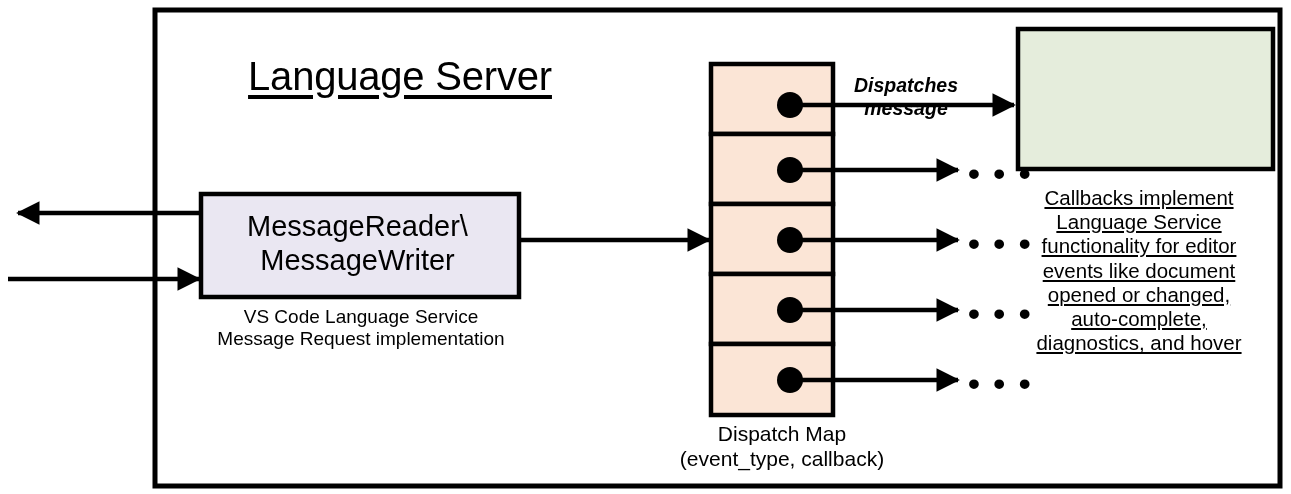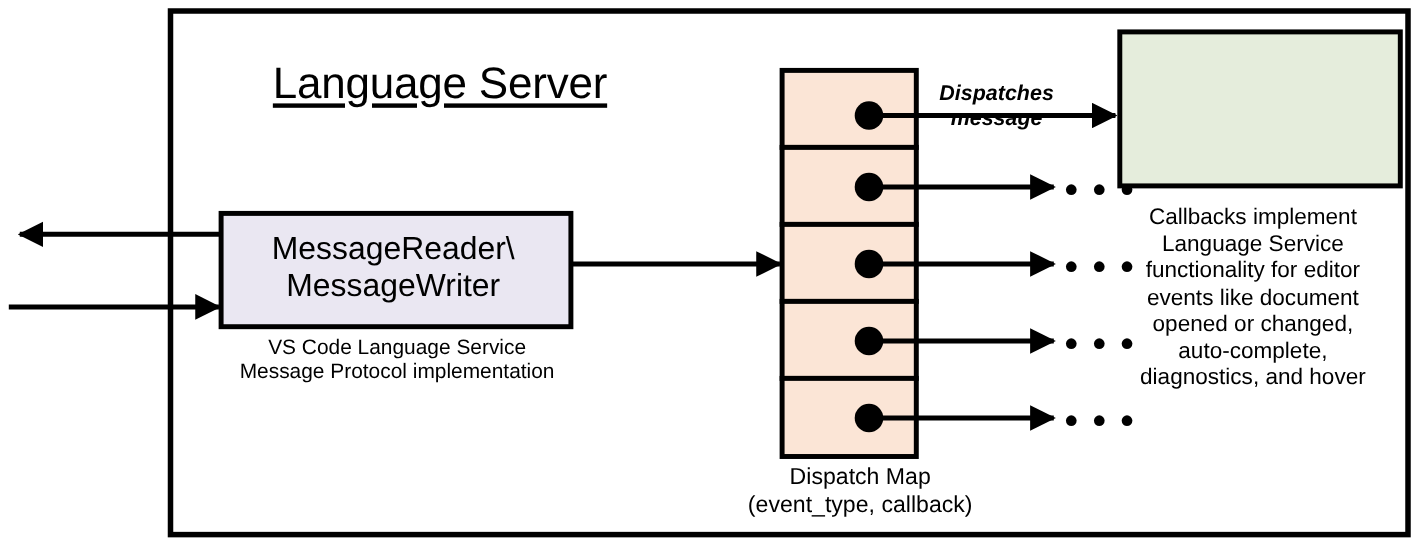--- a/index.html
+++ b/index.html
@@ -100,20 +100,21 @@
     left: 1022px;
     top: 42px;
     width: 250px;
     font-size: 27px;
   }
   #callback-caption {
     left: 1004px;
     top: 186px;
     width: 270px;
     font-size: 20.5px;
+    text-decoration: underline;
   }
 
   .ellipsis {
     position: absolute;
     font-size: 34px;
     font-weight: bold;
     letter-spacing: 2px;
     line-height: 1;
     color: #000;
   }
@@ -166,21 +167,21 @@
     <rect x="1018" y="29" width="255" height="140" fill="#E5EDDC" stroke="#000" stroke-width="4.5"></rect>
   </svg>
 
   <div class="txt" id="server-title">Language Server</div>
 
 
   <div class="txt" id="reader-label">MessageReader\
 MessageWriter</div>
 
   <div class="txt" id="reader-caption">VS Code Language Service
-Message Protocol implementation</div>
+Message Request implementation</div>
 
 
   <div class="txt" id="dispatch-label">Dispatches
 message</div>
 
   <div class="txt" id="map-caption">Dispatch Map
 (event_type, callback)</div>
 
 
   <div class="txt" id="callback-caption">Callbacks implement

